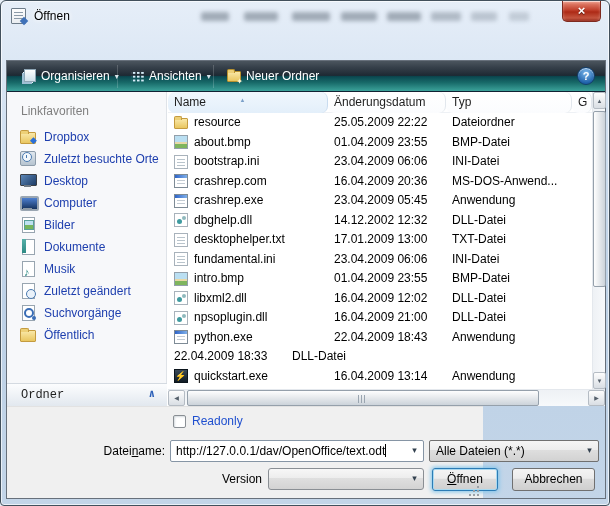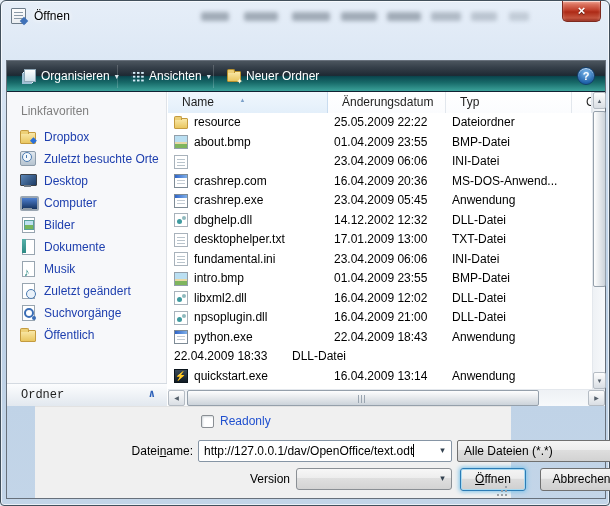--- a/index.html
+++ b/index.html
@@ -137,22 +137,22 @@
 
   .ordner-bar { position:absolute; left:0; bottom:0; width:160px; height:23px;
     background:linear-gradient(#fcfdfe,#e2e8ef); border-top:1px solid #d4dae1;font-family:Liberation Mono, monospace; }
   .ordner-bar .ord-label { position:absolute; left:14px; top:4px; color:#1e1e1e; }
   .ordner-bar .ord-chev { position:absolute; right:12px; top:3px; color:#2b5fb8; font-weight:bold; font-size:11px; }
 
   
   .listpane { position:absolute; left:161px; top:0; width:437px; height:314px; background:#fff; }
   .col-headers { position:absolute; left:0; top:0; width:424px; height:21px; display:flex;
     border-bottom:1px solid #eef1f5; }
-  .colh { height:21px; line-height:20px; padding-left:14px; border-right:1px solid #e2e7ed;
-    background:linear-gradient(#fff,#fbfcfe); position:relative; color:#1e1e1e; white-space:nowrap; overflow:hidden; }
+  .colh { height:21px; line-height:20px; padding-left:6px; border-right:1px solid #e2e7ed;
+    background:linear-gradient(#fff,#fbfcfe); position:relative; color:#1e1e1e; white-space:nowrap; overflow:hidden;border-radius:7px; }
   .colh.sorted { background:linear-gradient(#f0f7fd,#e3effa); border-right:1px solid #c9dcef; }
   .colh .sortmark { position:absolute; top:-2px; left:45%; font-size:6px; color:#7ba0c8; }
   .rows { position:absolute; left:0; top:21px; width:424px; height:274px; overflow:hidden; }
   .frow { height:19.5px; line-height:19.5px; display:flex; cursor:default; }
   .frow .c-name { width:160px; padding-left:6px; display:flex; align-items:center; white-space:nowrap; overflow:hidden; }
   .frow .c-date { width:118px; padding-left:6px; white-space:nowrap; }
   .frow .c-type { width:126px; padding-left:6px; white-space:nowrap; overflow:hidden; }
   .fi { display:inline-block; width:14px; height:14px; margin-right:6px; position:relative; flex:none; }
 
   .fi-folder { background:linear-gradient(#f9e8a8,#e9c65f); border:1px solid #c49b3f; border-radius:1px;
@@ -192,21 +192,21 @@
     background:linear-gradient(#fdfdfd,#d9dee4); border:1px solid #b5bcc4; border-radius:2px;
     color:#55606b; font-size:6px; text-align:center; line-height:15px; }
   .hb-left { left:0; } .hb-right { right:0; }
   .hthumb { position:absolute; left:19px; top:0; width:352px; height:16px;
     background:linear-gradient(#fefefe,#ccd3da); border:1px solid #95a0ab; border-radius:2px; }
   .hthumb::after { content:""; position:absolute; left:50%; top:4px; width:9px; height:8px; margin-left:-5px;
     background:repeating-linear-gradient(90deg,#9aa5b0 0 1px,transparent 1px 3px); }
 
   
   .bottompanel { position:absolute; left:6px; top:405px; width:476px; height:92px; background:#f0f0f0;
-    border-top:1px solid #e2e2e2;margin-left:28px; }
+    border-top:1px solid #e2e2e2; }
   .chk { position:absolute; left:166px; top:8px; width:13px; height:13px; background:#fff;
     border:1px solid #8a8f94; box-shadow:inset 1px 1px 2px #d4dade; border-radius:2px; }
   .chk-label { position:absolute; left:185px; top:7px; color:#2050cf; }
   .fn-label { position:absolute; left:40px; top:37px; width:118px; text-align:right; }
   .u { text-decoration:underline; }
   .fn-combo { position:absolute; left:163px; top:33px; width:254px; height:22px; background:#fff;
     border:1px solid #8695a5; border-radius:2px; }
   .fn-text { position:absolute; left:5px; top:3px; white-space:nowrap; }
   .caret { display:inline-block; width:1px; height:13px; background:#000; vertical-align:-2px; }
   .combo-arrow { position:absolute; right:0; top:0; width:17px; height:100%; text-align:center;
@@ -340,20 +340,21 @@
             <span class="c-name">
               <span class="fi fi-image"></span>
               <span>about.bmp</span>
             </span>
             <span class="c-date">01.04.2009 23:55</span>
             <span class="c-type">BMP-Datei</span>
           </div>
           <div class="frow">
             <span class="c-name">
               <span class="fi fi-text"></span>
+              <span>bootstrap.ini</span>
             </span>
             <span class="c-date">23.04.2009 06:06</span>
             <span class="c-type">INI-Datei</span>
           </div>
           <div class="frow">
             <span class="c-name">
               <span class="fi fi-app"></span>
               <span>crashrep.com</span>
             </span>
             <span class="c-date">16.04.2009 20:36</span>

